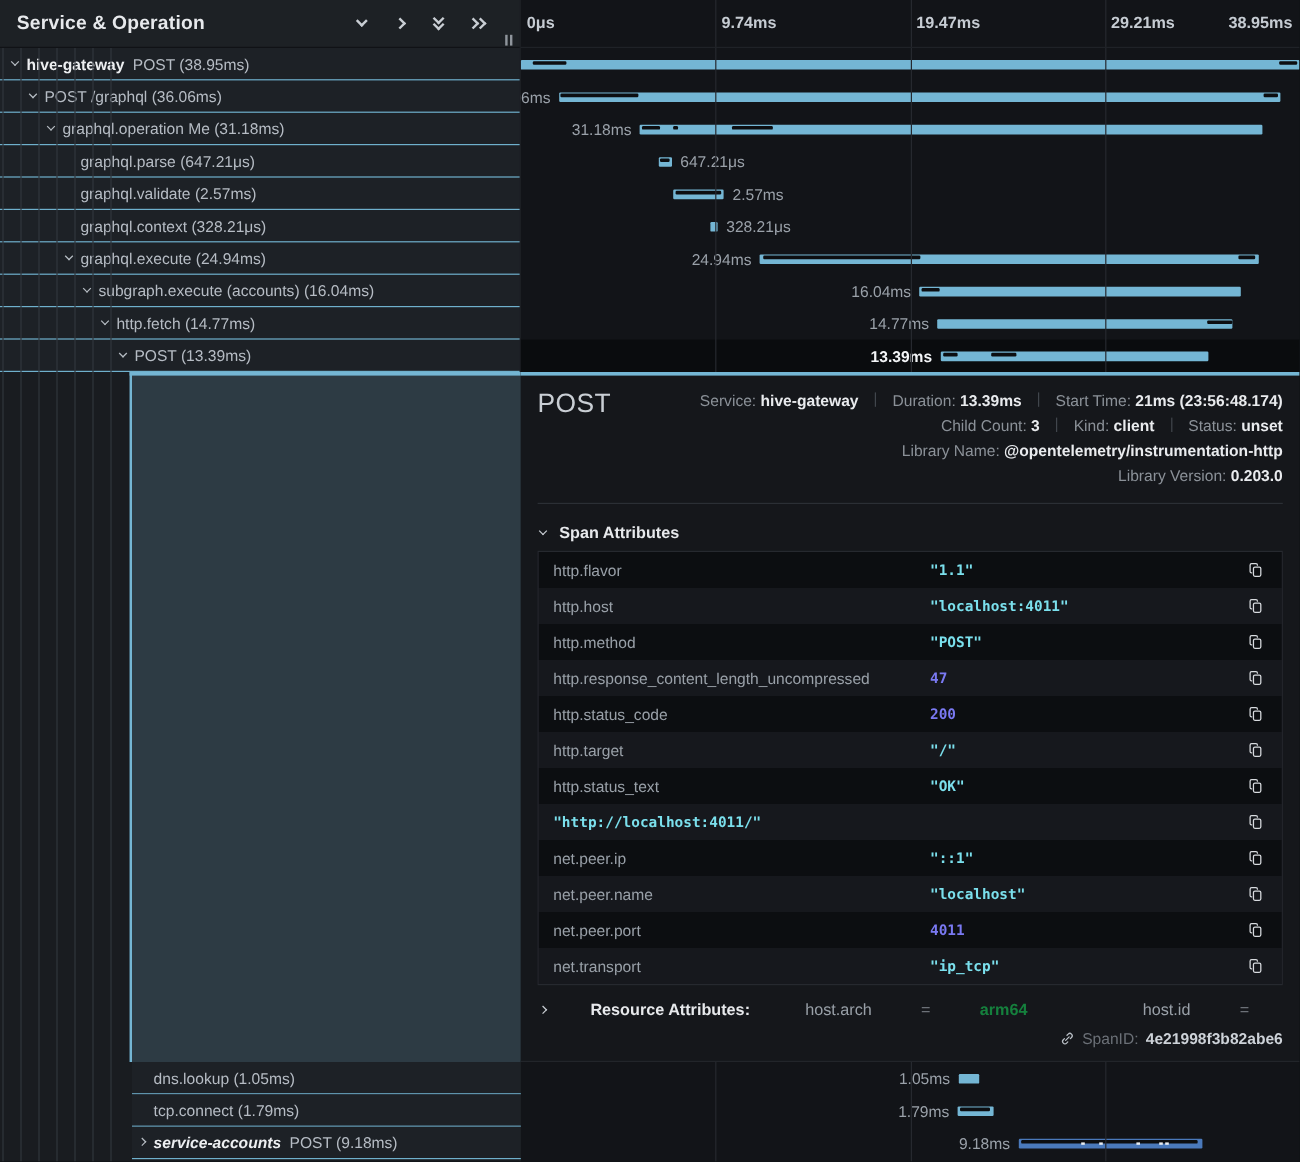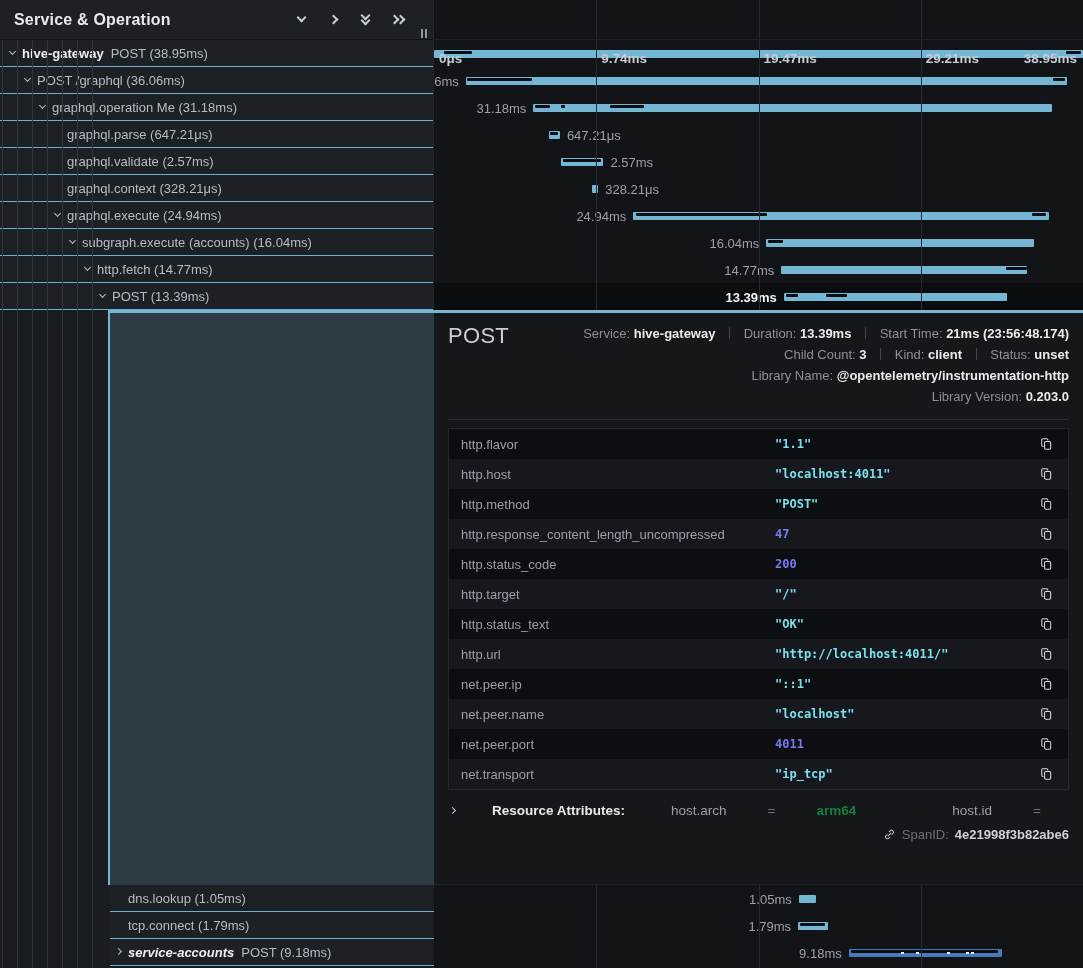--- a/index.html
+++ b/index.html
@@ -49,21 +49,21 @@
   .tree-bottom { position:absolute; left:0; top:885px; width:434px; z-index:1;border-radius:17px; }
   .tree-bottom .trow { margin-left:110px; background:#1d2126; }
 
   
   .right-panel { position:absolute; left:434px; top:0; width:649px; height:968px;
                  background:#121418; }
   .gl { position:absolute; top:0; bottom:0; width:1px; background:#26292f; z-index:2;
         pointer-events:none; }
   .tl-header { position:absolute; left:0; top:0; width:100%; height:40px;
                border-bottom:1px solid #1f2227; z-index:3; }
-  .tick { position:absolute; top:11px; font-size:13.5px; font-weight:600; color:#c6ccd3;margin-top:40px; }
+  .tick { position:absolute; top:11px; font-size:13.5px; font-weight:600; color:#c6ccd3; }
   .tl-rows { position:absolute; left:0; top:40px; width:100%; z-index:1; }
   .tl-bottom { position:absolute; left:0; top:885px; width:100%; z-index:1; }
   .brow { position:relative; height:27px; overflow:hidden; cursor:pointer; }
   .brow.selected { background:#0a0c0e; }
   .bar { position:absolute; top:50%; transform:translateY(-50%); height:8px;
          background:#74b6d4; border-radius:1px; z-index:3; }
   .bar.alt { background:#4a79bb; }
   .seg { position:absolute; top:calc(50% - 3px); height:3px; background:#0c0e11;
          border-radius:1px; z-index:4; }
   .dot { position:absolute; top:calc(50% - 1px); width:3px; height:2px; background:#e9edf0;
@@ -333,20 +333,26 @@
           </div>
           <div>
             <span class="mlabel">Library Version:</span>
             <span class="mval">0.203.0</span>
           </div>
         </div>
       </div>
 
       <div class="hr"></div>
 
+      <div class="section-head">
+        <span class="schev">
+            <i class="tchev down"></i>
+          </span>
+        <span>Span Attributes</span>
+      </div>
 
       <div class="attr-table">
 
         <div class="arow">
           <span class="akey">http.flavor</span>
           <span class="aval" data-kind="string">"1.1"</span>
           <span class="copy-btn">
               <svg viewBox="0 0 16 16" width="14" height="14">
                 <path d="M10.8 5.2H6.6c-.8 0-1.4.6-1.4 1.4v6c0 .8.6 1.4 1.4 1.4h4.2c.8 0 1.4-.6 1.4-1.4v-6c0-.8-.6-1.4-1.4-1.4z" fill="none" stroke="#d8dbdf" stroke-width="1.2"></path>
                 <path d="M4 10.8h-.6c-.8 0-1.4-.6-1.4-1.4v-6C2 2.6 2.6 2 3.4 2h4.2C8.4 2 9 2.6 9 3.4V4" fill="none" stroke="#d8dbdf" stroke-width="1.2"></path>
@@ -407,21 +413,20 @@
           <span class="akey">http.status_text</span>
           <span class="aval" data-kind="string">"OK"</span>
           <span class="copy-btn">
               <svg viewBox="0 0 16 16" width="14" height="14">
                 <path d="M10.8 5.2H6.6c-.8 0-1.4.6-1.4 1.4v6c0 .8.6 1.4 1.4 1.4h4.2c.8 0 1.4-.6 1.4-1.4v-6c0-.8-.6-1.4-1.4-1.4z" fill="none" stroke="#d8dbdf" stroke-width="1.2"></path>
                 <path d="M4 10.8h-.6c-.8 0-1.4-.6-1.4-1.4v-6C2 2.6 2.6 2 3.4 2h4.2C8.4 2 9 2.6 9 3.4V4" fill="none" stroke="#d8dbdf" stroke-width="1.2"></path>
               </svg>
             </span>
         </div>
         <div class="arow">
-          <span class="akey">http.url</span>
           <span class="aval" data-kind="string">"http://localhost:4011/"</span>
           <span class="copy-btn">
               <svg viewBox="0 0 16 16" width="14" height="14">
                 <path d="M10.8 5.2H6.6c-.8 0-1.4.6-1.4 1.4v6c0 .8.6 1.4 1.4 1.4h4.2c.8 0 1.4-.6 1.4-1.4v-6c0-.8-.6-1.4-1.4-1.4z" fill="none" stroke="#d8dbdf" stroke-width="1.2"></path>
                 <path d="M4 10.8h-.6c-.8 0-1.4-.6-1.4-1.4v-6C2 2.6 2.6 2 3.4 2h4.2C8.4 2 9 2.6 9 3.4V4" fill="none" stroke="#d8dbdf" stroke-width="1.2"></path>
               </svg>
             </span>
         </div>
         <div class="arow">
           <span class="akey">net.peer.ip</span>

